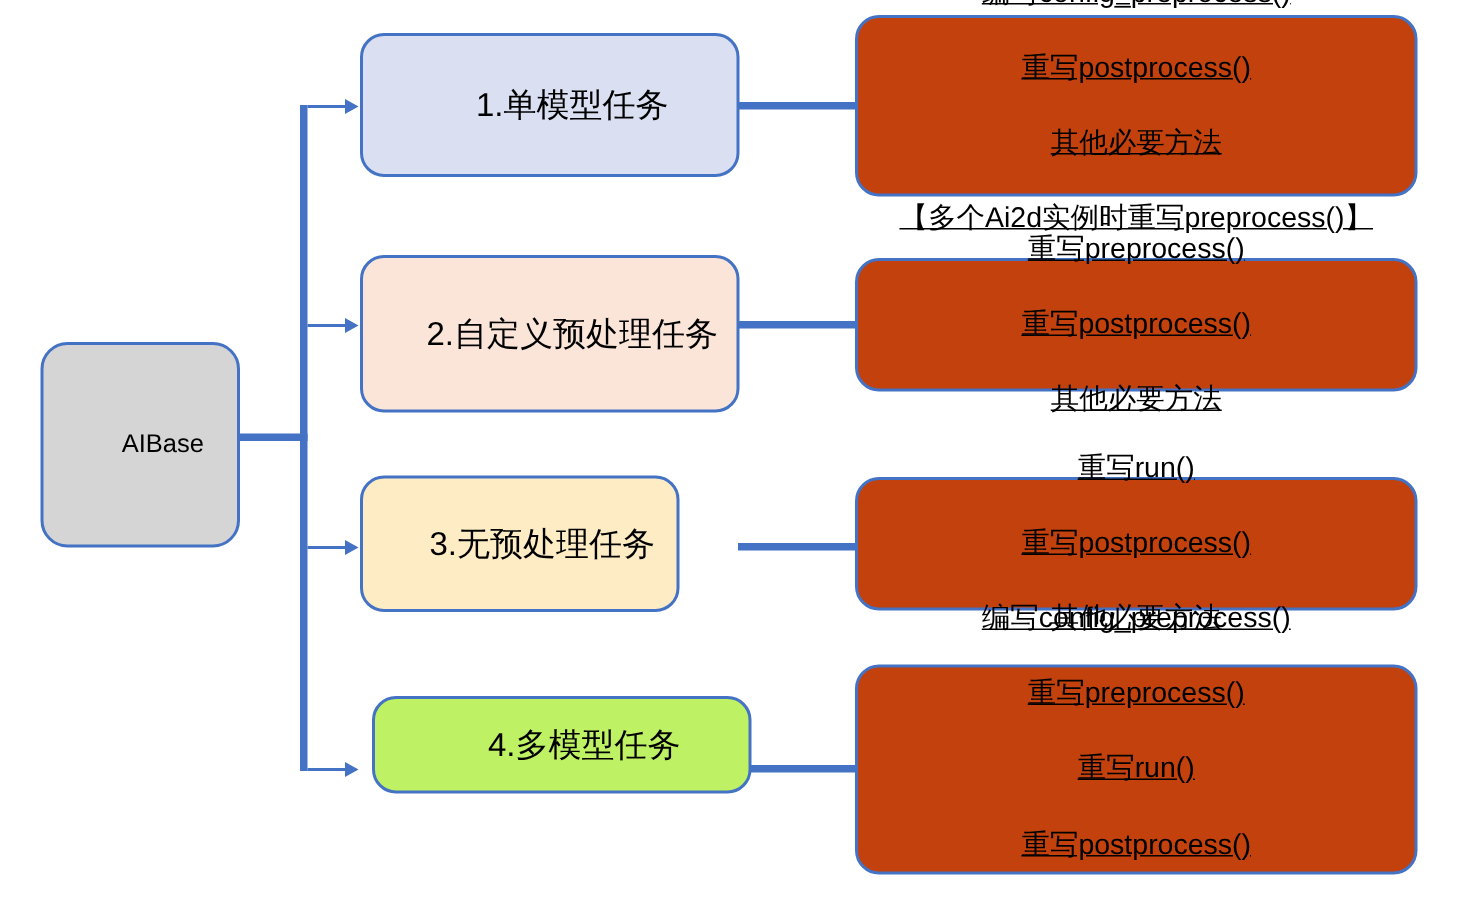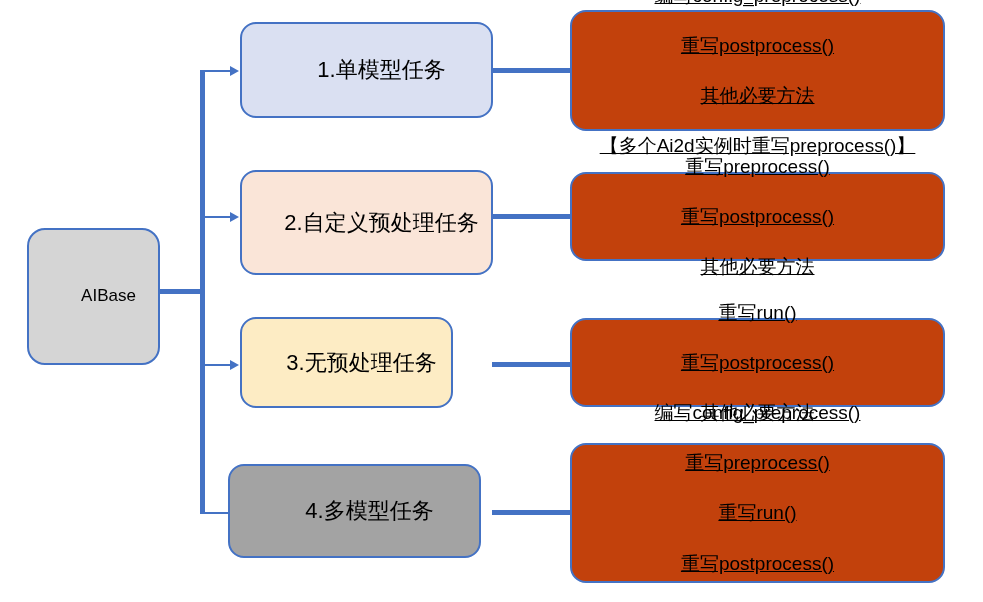--- a/index.html
+++ b/index.html
@@ -103,21 +103,21 @@
   </div>
 
   <div class="node branch-node" style="left:240px; top:170px; width:253px; height:105px; background:#fae5d8;">
     <span>2.自定义预处理任务</span>
   </div>
 
   <div class="node branch-node" style="left:240px; top:317px; width:213px; height:91px; background:#fdecc4;">
     <span>3.无预处理任务</span>
   </div>
 
-  <div class="node branch-node" style="left:228px; top:464px; width:253px; height:94px; background:#a3a3a3;">
+  <div class="node branch-node" style="left:248px; top:464px; width:253px; height:65px; background:#bef264;">
     <span>4.多模型任务</span>
   </div>
 
   <div class="node detail-node" style="left:570px; top:10px; width:375px; height:121px;">
     <div>
       <span class="line">编写config_preprocess()</span>
       <span class="line">重写postprocess()</span>
       <span class="line">其他必要方法</span>
       <span class="line">【多个Ai2d实例时重写preprocess()】</span>
     </div>

